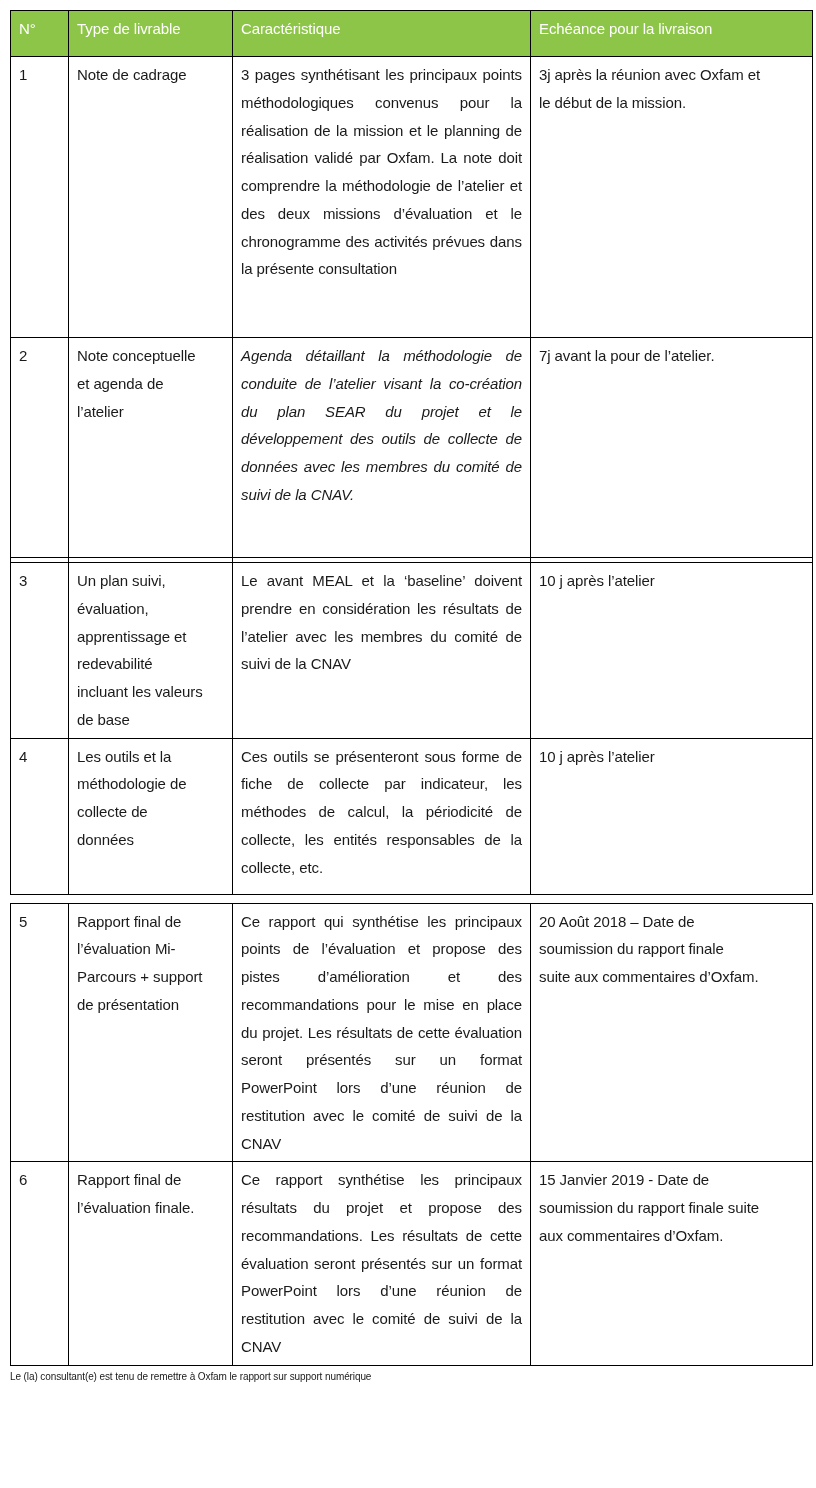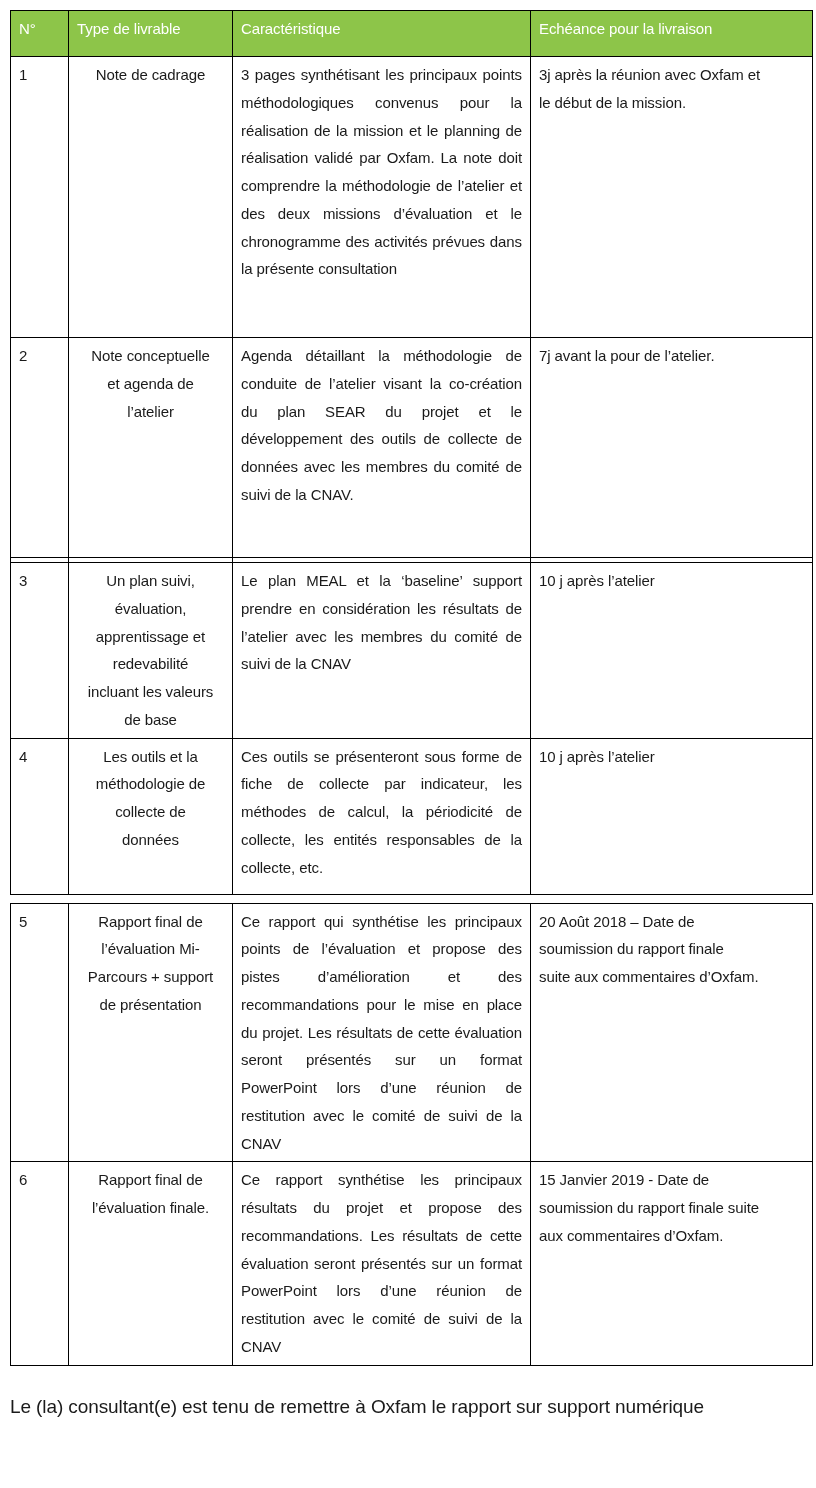--- a/index.html
+++ b/index.html
@@ -36,36 +36,36 @@
     background:var(--header-bg);
     color:var(--header-text);
     font-weight:bold;
     font-size:15.5px;
     text-align:left;
     line-height:1.3;
     height:46px;
     padding-top:7px;
   }
   td.num{font-weight:bold;}
-  td.type{white-space:pre-line;text-align:center;}
+  td.type{white-space:pre-line;}
   td.carac{text-align:justify;}
   td.ech{white-space:pre-line;margin-top:13px;}
   tr.r1 td{height:281px;}
   tr.r2 td{height:220px;}
   tr.r3 td{height:168px;}
   tr.r4 td{height:156px;}
   tr.rcont td{height:84px;}
   tr.r5 td{height:240px;}
   tr.r6 td{height:196px;}
   tr.spacer td{height:5px;padding:0;line-height:0;font-size:1px;}
-  td.blank-top{padding-top:32px;}
+  td.blank-top{padding-top:32px;font-style:italic;}
   .tbl-gap{height:8px;}
   .footer-note{
-    margin-top:27px;
-    font-size:19px;
+    margin-top:3px;
+    font-size:10px;
     line-height:1.5;
   }
 </style>
 </head>
 <body>
 
 <div class="page">
 
   <table class="doc-table">
     <colgroup>
@@ -103,21 +103,21 @@
           <td></td>
     </tr>
     <tr class="r3">
       <td class="num">3</td>
       <td class="type">Un plan suivi,
 évaluation,
 apprentissage et
 redevabilité
 incluant les valeurs
 de base</td>
-      <td class="carac">Le plan MEAL et la ‘baseline’ support prendre en considération les résultats de l’atelier avec les membres du comité de suivi de la CNAV</td>
+      <td class="carac">Le avant MEAL et la ‘baseline’ doivent prendre en considération les résultats de l’atelier avec les membres du comité de suivi de la CNAV</td>
       <td class="ech">10 j après l’atelier</td>
     </tr>
     <tr class="r4">
       <td class="num">4</td>
       <td class="type">Les outils et la
 méthodologie de
 collecte de
 données</td>
       <td class="carac">Ces outils se présenteront sous forme de fiche de collecte par indicateur, les méthodes de calcul, la périodicité de collecte, les entités responsables de la collecte, etc.</td>
       <td class="ech">10 j après l’atelier</td>

